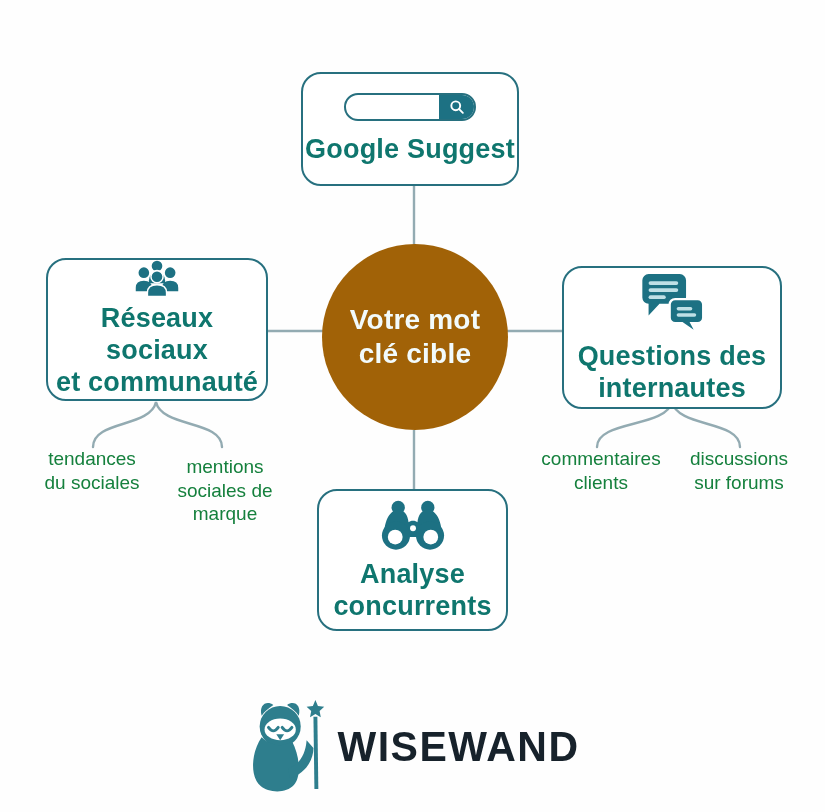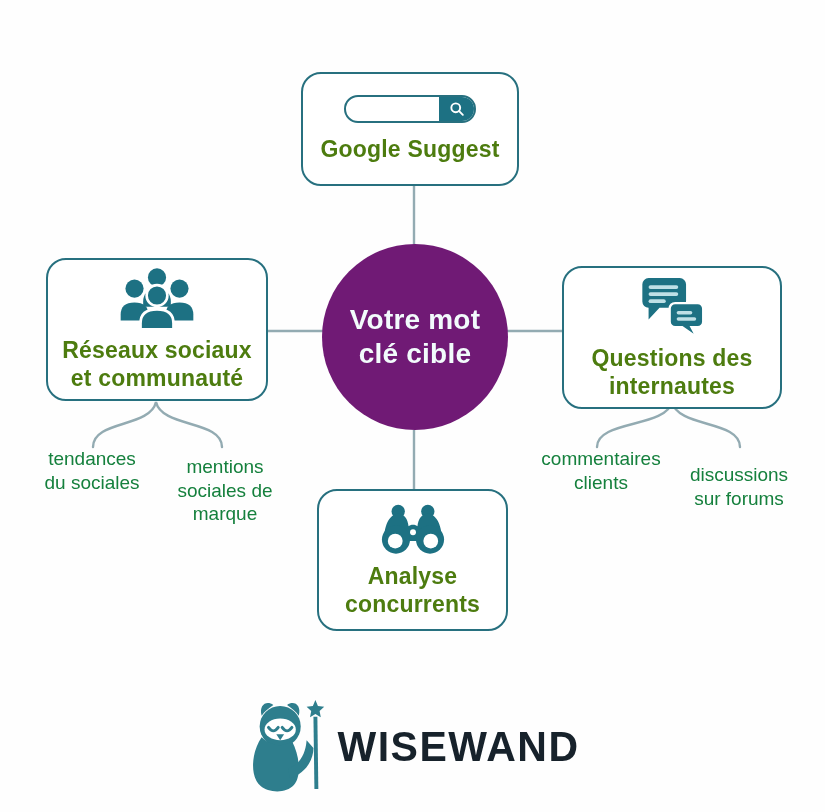--- a/index.html
+++ b/index.html
@@ -14,48 +14,48 @@
     position:absolute;z-index:2;background:#ffffff;
     border:2.5px solid #27707f;border-radius:20px;
     display:flex;flex-direction:column;align-items:center;justify-content:center;
     text-align:center;box-sizing:border-box;
   }
   .box-top{left:301px;top:72px;width:218px;height:114px;gap:13px;}
   .box-left{left:46px;top:258px;width:222px;height:143px;gap:6px;}
   .box-right{left:562px;top:258px;width:220px;height:143px;gap:6px;margin-top:8px;}
   .box-bottom{left:317px;top:489px;width:191px;height:142px;gap:5px;}
   .node-label{
-    font-size:23px;font-weight:700;color:#4d7c0f;line-height:1.18;letter-spacing:.2px;
+    font-size:27px;font-weight:700;color:#0f766e;line-height:1.18;letter-spacing:.2px;
   }
   .node-label span{display:block;}
   
   .circle{
     position:absolute;z-index:2;left:322px;top:244px;width:186px;height:186px;
-    border-radius:50%;background:#701a75;display:flex;align-items:center;justify-content:center;
+    border-radius:50%;background:#a16207;display:flex;align-items:center;justify-content:center;
     text-align:center;color:#f2fbfc;font-size:28px;font-weight:700;line-height:1.2;letter-spacing:.2px;
   }
   .circle span{display:block;}
   
   .search-pill{
     position:relative;width:132px;height:28px;border:2.5px solid #27707f;border-radius:15px;
     background:#ffffff;box-sizing:border-box;
   }
   .search-cap{
     position:absolute;top:0;right:0;bottom:0;width:35px;background:#1d7183;
     border-radius:0 13px 13px 0;display:flex;align-items:center;justify-content:center;
   }
   
   .sub{
     position:absolute;z-index:2;font-size:19px;color:#15803d;text-align:center;line-height:1.24;
   }
   .sub span{display:block;}
   .sub-left-a{left:26px;top:447px;width:132px;}
   .sub-left-b{left:158px;top:447px;width:134px;margin-top:8px;}
   .sub-right-a{left:531px;top:447px;width:140px;}
-  .sub-right-b{left:669px;top:463px;width:140px;}
+  .sub-right-b{left:669px;top:447px;width:140px;}
   
   .logo{
     position:absolute;z-index:2;left:0;right:0;top:696px;height:100px;
     display:flex;align-items:center;justify-content:center;gap:4px;
   }
   .brand{
     font-size:41px;font-weight:700;letter-spacing:1.5px;color:#17222b;
     transform:scaleY(1.04);
   }
 </style>

